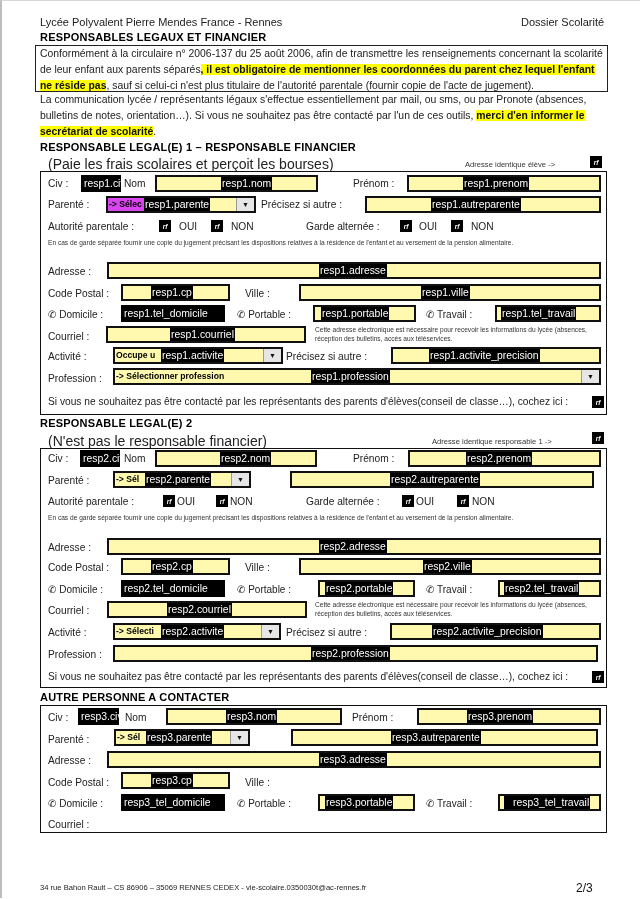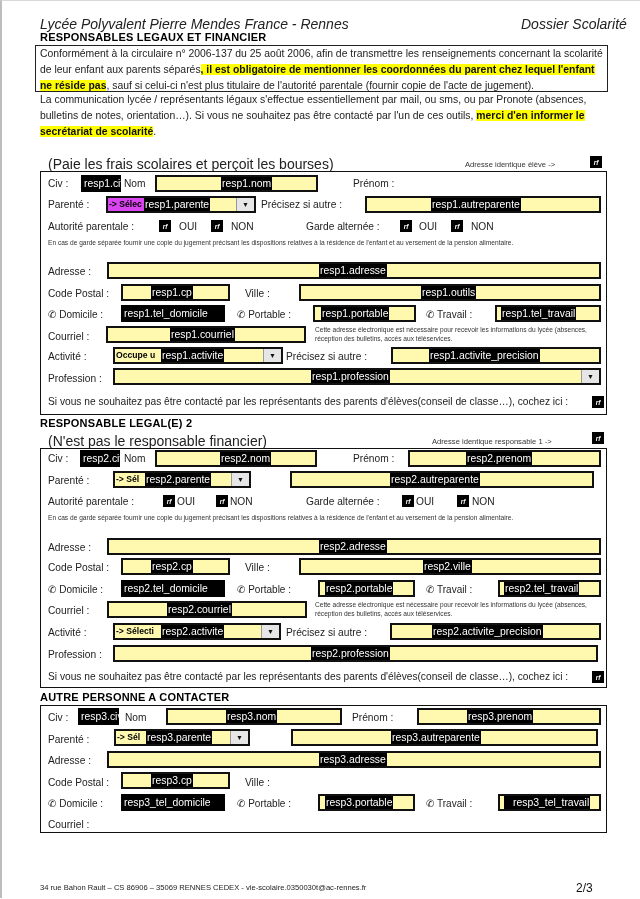--- a/index.html
+++ b/index.html
@@ -1,21 +1,21 @@
 <!DOCTYPE html>
 <html><head>
 <meta charset="utf-8">
 <style>
   html, body { margin: 0; padding: 0; background: #ffffff; }
   body { width: 640px; height: 899px; position: relative; overflow: hidden;
          font-family: "Liberation Sans", "DejaVu Sans", sans-serif; color: #111; }
   .page { position: absolute; left: 0; top: 0; width: 638px; height: 897px;
           border-left: 2px solid #bdbdbd; border-top: 1px solid #d8d8d8; }
   .abs { position: absolute; white-space: nowrap; }
-  .hdr { font-style: italic; font-size: 14px; color: #222; }
+  .hdr { font-size: 11px; color: #222; }
   .title { font-weight: bold; font-size: 11px; letter-spacing: 0.2px; color: #000; }
   .intro-box { position: absolute; left: 33px; top: 44px; width: 571px; height: 45px;
                border: 1px solid #222; }
   .para { font-size: 10.4px; line-height: 16px; color: #222; white-space: normal; }
   .hl { background: #ffff00; font-weight: bold; color: #111; }
   .sub { font-size: 14px; color: #222; }
   .small { font-size: 7.6px; color: #333; }
   .tiny { font-size: 6.6px; color: #333; line-height: 9px; white-space: normal; }
   .box { position: absolute; border: 1px solid #111; background: #fff; }
   .lbl { font-size: 10.2px; color: #222; }
@@ -49,33 +49,37 @@
   <div class="abs title" style="left:38px; top:30px;">RESPONSABLES LEGAUX ET FINANCIER</div>
 
   <div class="intro-box"></div>
   <div class="abs para" style="left:38px; top:45px; width:568px;">
     <span>Conformément à la circulaire n° 2006-137 du 25 août 2006, afin de transmettre les renseignements concernant la scolarité de leur enfant aux parents séparés</span><span class="hl">, il est obligatoire de mentionner les coordonnées du parent chez lequel l'enfant ne réside pas</span><span>, sauf si celui-ci n'est plus titulaire de l'autorité parentale (fournir copie de l'acte de jugement).</span>
   </div>
   <div class="abs para" style="left:38px; top:91px; width:570px;">
     <span>La communication lycée / représentants légaux s'effectue essentiellement par mail, ou sms, ou par Pronote (absences, bulletins de notes, orientation…). Si vous ne souhaitez pas être contacté par l'un de ces outils, </span><span class="hl">merci d'en informer le secrétariat de scolarité</span><span>.</span>
   </div>
 
+  <div class="abs title" style="left:38px; top:140px;">RESPONSABLE LEGAL(E) 1 – RESPONSABLE FINANCIER</div>
   <div class="abs sub" style="left:46px; top:155px;">(Paie les frais scolaires et perçoit les bourses)</div>
   <div class="abs small" style="left:463px; top:159px;">Adresse identique élève -&gt;</div>
   <div class="chk" style="left:588px; top:155px;">rf</div>
 
   <div class="box" style="left:38px; top:170px; width:565px; height:242px;"></div>
 
   <div class="abs lbl" style="left:46px; top:177px;">Civ :</div>
   <div class="fld-dark" style="left:79px; top:174px; width:40px;">resp1.civ</div>
   <div class="abs lbl" style="left:122px; top:177px;">Nom</div>
   <div class="fld" style="left:153px; top:174px; width:163px;">
       <span class="tag" style="left:64px;">resp1.nom</span>
     </div>
   <div class="abs lbl" style="left:351px; top:177px;">Prénom :</div>
+  <div class="fld" style="left:405px; top:174px; width:194px;">
+      <span class="tag" style="left:54px;">resp1.prenom</span>
+    </div>
 
   <div class="abs lbl" style="left:46px; top:198px;">Parenté :</div>
   <div class="sel" style="left:104px; top:195px; width:150px;">
     <span class="pre" style="width:36px; background:#d946ef;">-&gt; Sélec</span>
     <span class="tag" style="left:36px;">resp1.parente</span>
     <span class="arrow">▼</span>
   </div>
   <div class="abs lbl" style="left:259px; top:198px;">Précisez si autre :</div>
   <div class="fld" style="left:363px; top:195px; width:236px;">
       <span class="tag" style="left:64px;">resp1.autreparente</span>
@@ -98,21 +102,21 @@
   <div class="fld" style="left:105px; top:261px; width:494px;">
       <span class="tag" style="left:210px;">resp1.adresse</span>
     </div>
 
   <div class="abs lbl" style="left:46px; top:287px;">Code Postal :</div>
   <div class="fld" style="left:119px; top:283px; width:109px;">
       <span class="tag" style="left:28px;">resp1.cp</span>
     </div>
   <div class="abs lbl" style="left:243px; top:287px;">Ville :</div>
   <div class="fld" style="left:297px; top:283px; width:302px;">
-      <span class="tag" style="left:120px;">resp1.outils</span>
+      <span class="tag" style="left:120px;">resp1.ville</span>
     </div>
 
   <div class="abs lbl phone" style="left:46px; top:308px;"><span>✆</span> <span>Domicile :</span></div>
   <div class="fld-dark" style="left:119px; top:304px; width:104px;">resp1.tel_domicile</div>
   <div class="abs lbl phone" style="left:235px; top:308px;"><span>✆</span> <span>Portable :</span></div>
   <div class="fld" style="left:311px; top:304px; width:103px;">
       <span class="tag" style="left:6px;">resp1.portable</span>
     </div>
   <div class="abs lbl phone" style="left:424px; top:308px;"><span>✆</span> <span>Travail :</span></div>
   <div class="fld" style="left:493px; top:304px; width:106px;">
@@ -131,20 +135,21 @@
     <span class="tag" style="left:46px;">resp1.activite</span>
     <span class="arrow">▼</span>
   </div>
   <div class="abs lbl" style="left:284px; top:350px;">Précisez si autre :</div>
   <div class="fld" style="left:389px; top:346px; width:210px;">
       <span class="tag" style="left:36px;">resp1.activite_precision</span>
     </div>
 
   <div class="abs lbl" style="left:46px; top:372px;">Profession :</div>
   <div class="sel" style="left:111px; top:367px; width:488px;">
+    <span class="pre" style="width:196px;">-&gt; Sélectionner profession</span>
     <span class="tag" style="left:196px;">resp1.profession</span>
     <span class="arrow">▼</span>
   </div>
 
   <div class="abs lbl" style="left:46px; top:395px;">Si vous ne souhaitez pas être contacté par les représentants des parents d'élèves(conseil de classe…), cochez ici :</div>
   <div class="chk" style="left:590px; top:395px;">rf</div>
 
   <div class="abs title" style="left:38px; top:416px;">RESPONSABLE LEGAL(E) 2</div>
   <div class="abs sub" style="left:46px; top:432px;">(N'est pas le responsable financier)</div>
   <div class="abs small" style="left:430px; top:436px;">Adresse identique responsable 1 -&gt;</div>

